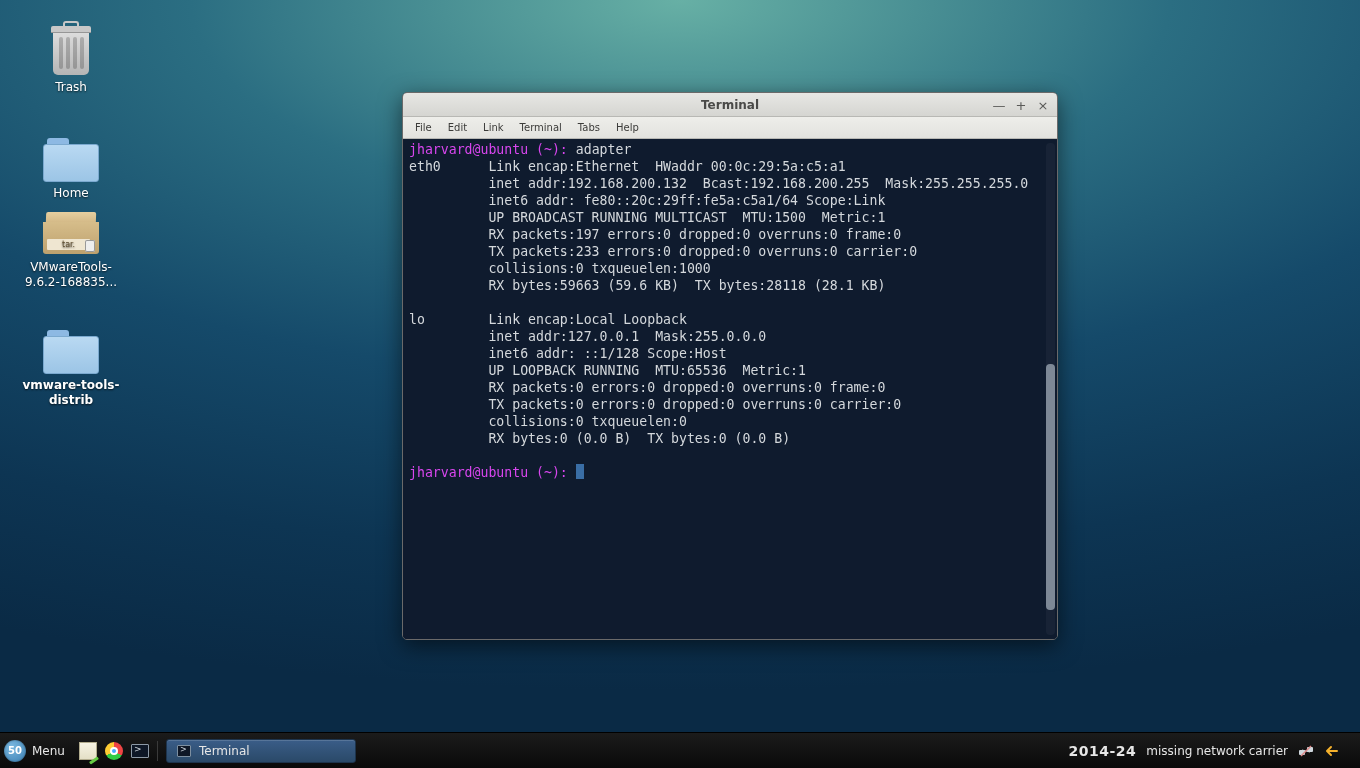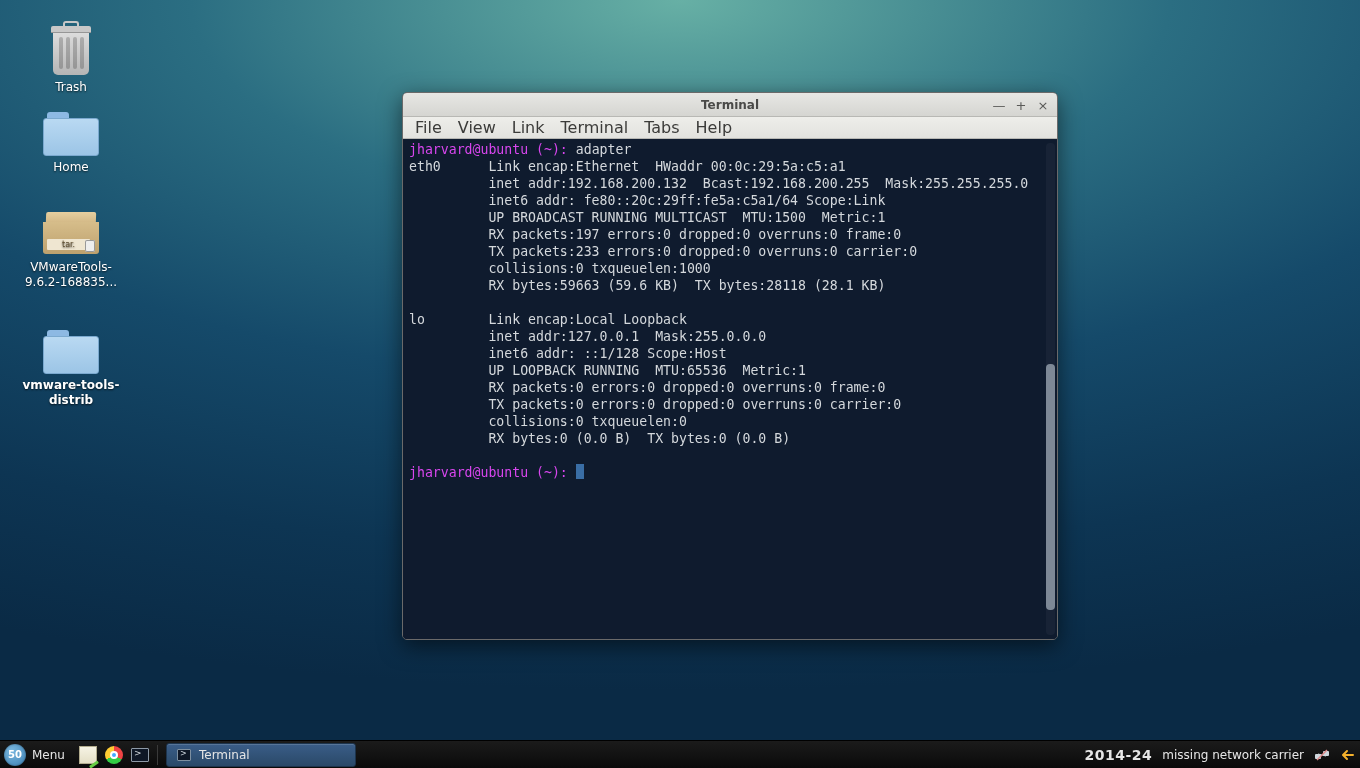--- a/index.html
+++ b/index.html
@@ -106,21 +106,21 @@
     width: 20px; height: 18px; display: flex; align-items: center; justify-content: center;
     font-size: 13px; color: #5a5a58; border-radius: 3px;
   }
 
   .menubar {
     height: 22px;
     background: linear-gradient(#eeeeea,#e2e2de);
     border-bottom: 1px solid #b8b8b4;
     display: flex; align-items: center;
     padding: 0 4px;
-    font-size: 16px; color: #3b3b39;
+    font-size: 10px; color: #3b3b39;
   }
   .menubar .mi { padding: 2px 8px; border-radius: 3px; }
 
   .term-body {
     flex: 1;
     background: #0f1b2e;
     color: #d4d8dc;
     font-family: "DejaVu Sans Mono","Liberation Mono","Consolas",monospace;
     font-size: 13.2px;
     line-height: 17px;
@@ -137,28 +137,28 @@
     background: #7d8896; border-radius: 4px;
   }
   .prompt-user { color: #d946ef; }
   .cursor {
     display: inline-block; width: 8px; height: 15px; background: #3a6ea5;
     vertical-align: -2px;
   }
 
   
   .taskbar {
-    position: absolute; left: 0; right: 0; bottom: 0; height: 28px;
+    position: absolute; left: 0; right: 0; bottom: 0; height: 36px;
     background: linear-gradient(#1b1b1b,#0a0a0a);
     border-top: 1px solid #000;
     display: flex; align-items: flex-start;
     color: #e6e6e6; font-size: 12px;
   }
   .taskbar .left { display: flex; align-items: center; height: 100%; }
-  .taskbar .right { margin-left: auto; display: flex; align-items: center; height: 100%; padding-right: 4px; gap: 10px; }
+  .taskbar .right { margin-left: auto; display: flex; align-items: center; height: 100%; padding-right: 20px; gap: 10px; }
   .tb-badge {
     width: 22px; height: 22px; border-radius: 50%;
     background: radial-gradient(circle at 35% 30%, #7ab8e0, #3b7fb2);
     color: #fff; font-size: 10px; font-weight: bold;
     display: flex; align-items: center; justify-content: center;
     margin: 0 6px 0 4px;
     box-shadow: inset 0 0 2px rgba(0,0,0,.5);
   }
   .tb-menu { padding: 0 10px 0 0; }
   .tb-icon {
@@ -203,21 +203,21 @@
       <div class="body">
           <div class="rib"></div>
           <div class="rib"></div>
           <div class="rib"></div>
           <div class="rib"></div>
         </div>
     </div>
     <span class="lbl">Trash</span>
   </div>
 
-  <div class="di" style="left:16px; top:112px;">
+  <div class="di" style="left:16px; top:138px;">
     <div class="folder-icon glyph">
       <div class="tab"></div>
         <div class="body"></div>
     </div>
     <span class="lbl">Home</span>
   </div>
 
   <div class="di" style="left:16px; top:212px;">
     <div class="box-icon glyph">
       <div class="top"></div>
@@ -246,21 +246,21 @@
         <div class="winbtn">
             <span>+</span>
           </div>
         <div class="winbtn">
             <span>×</span>
           </div>
       </div>
     </div>
     <div class="menubar">
       <div class="mi">File</div>
-      <div class="mi">View</div>
+      <div class="mi">Edit</div>
       <div class="mi">Link</div>
       <div class="mi">Terminal</div>
       <div class="mi">Tabs</div>
       <div class="mi">Help</div>
     </div>
     <div class="term-body"><span class="prompt-user">jharvard@ubuntu (~):</span> <span>adapter</span>
 <span id="term-lines">eth0      Link encap:Ethernet  HWaddr 00:0c:29:5a:c5:a1  
           inet addr:192.168.200.132  Bcast:192.168.200.255  Mask:255.255.255.0
           inet6 addr: fe80::20c:29ff:fe5a:c5a1/64 Scope:Link
           UP BROADCAST RUNNING MULTICAST  MTU:1500  Metric:1

